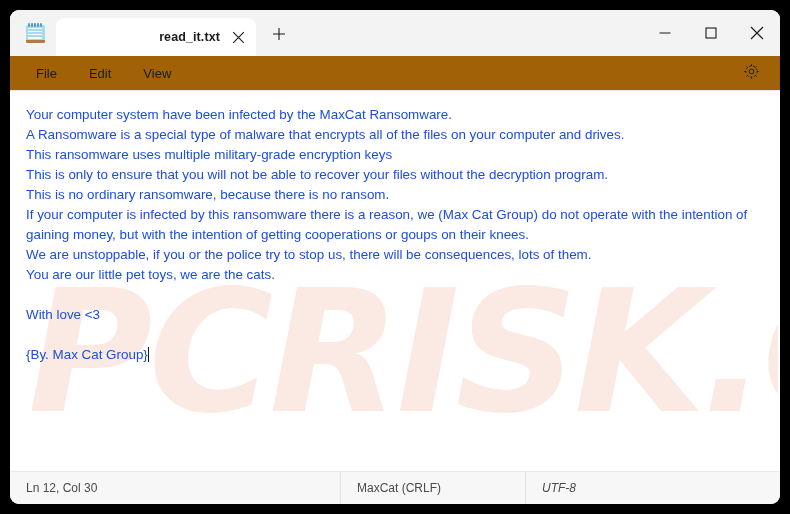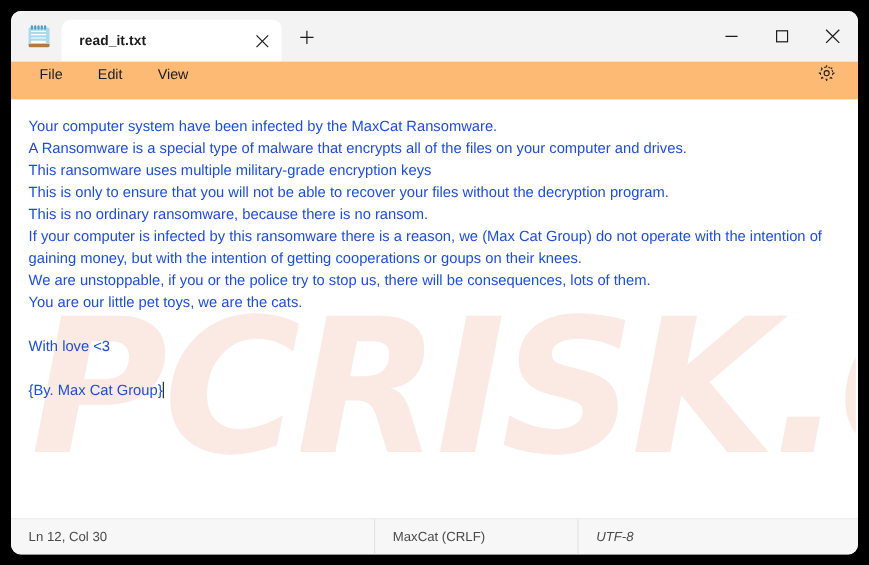--- a/index.html
+++ b/index.html
@@ -27,20 +27,21 @@
   }
 
   
   #titlebar {
     position: relative;
     height: 46px;
     flex: 0 0 46px;
     background: #f3f3f3;
     display: flex;
     align-items: flex-end;
+    text-align: right;
   }
 
   #app-icon {
     width: 26px;
     height: 46px;
     margin-left: 12px;
     margin-right: 8px;
     display: flex;
     align-items: center;
     justify-content: center;
@@ -160,24 +161,24 @@
     display: flex;
     align-items: center;
     justify-content: center;
   }
   .wc svg { display: block; }
 
   
   #menubar {
     height: 34px;
     flex: 0 0 34px;
-    background: #fdba74;
+    background: #a16207;
     border-bottom: 1px solid #e8e8e8;
     display: flex;
-    align-items: flex-start;
+    align-items: center;
     padding-left: 16px;
     position: relative;
   }
   .menuitem {
     font-size: 13px;
     color: #1b1b1b;
     padding: 4px 10px;
     margin-right: 12px;
     border-radius: 4px;
     white-space: nowrap;

